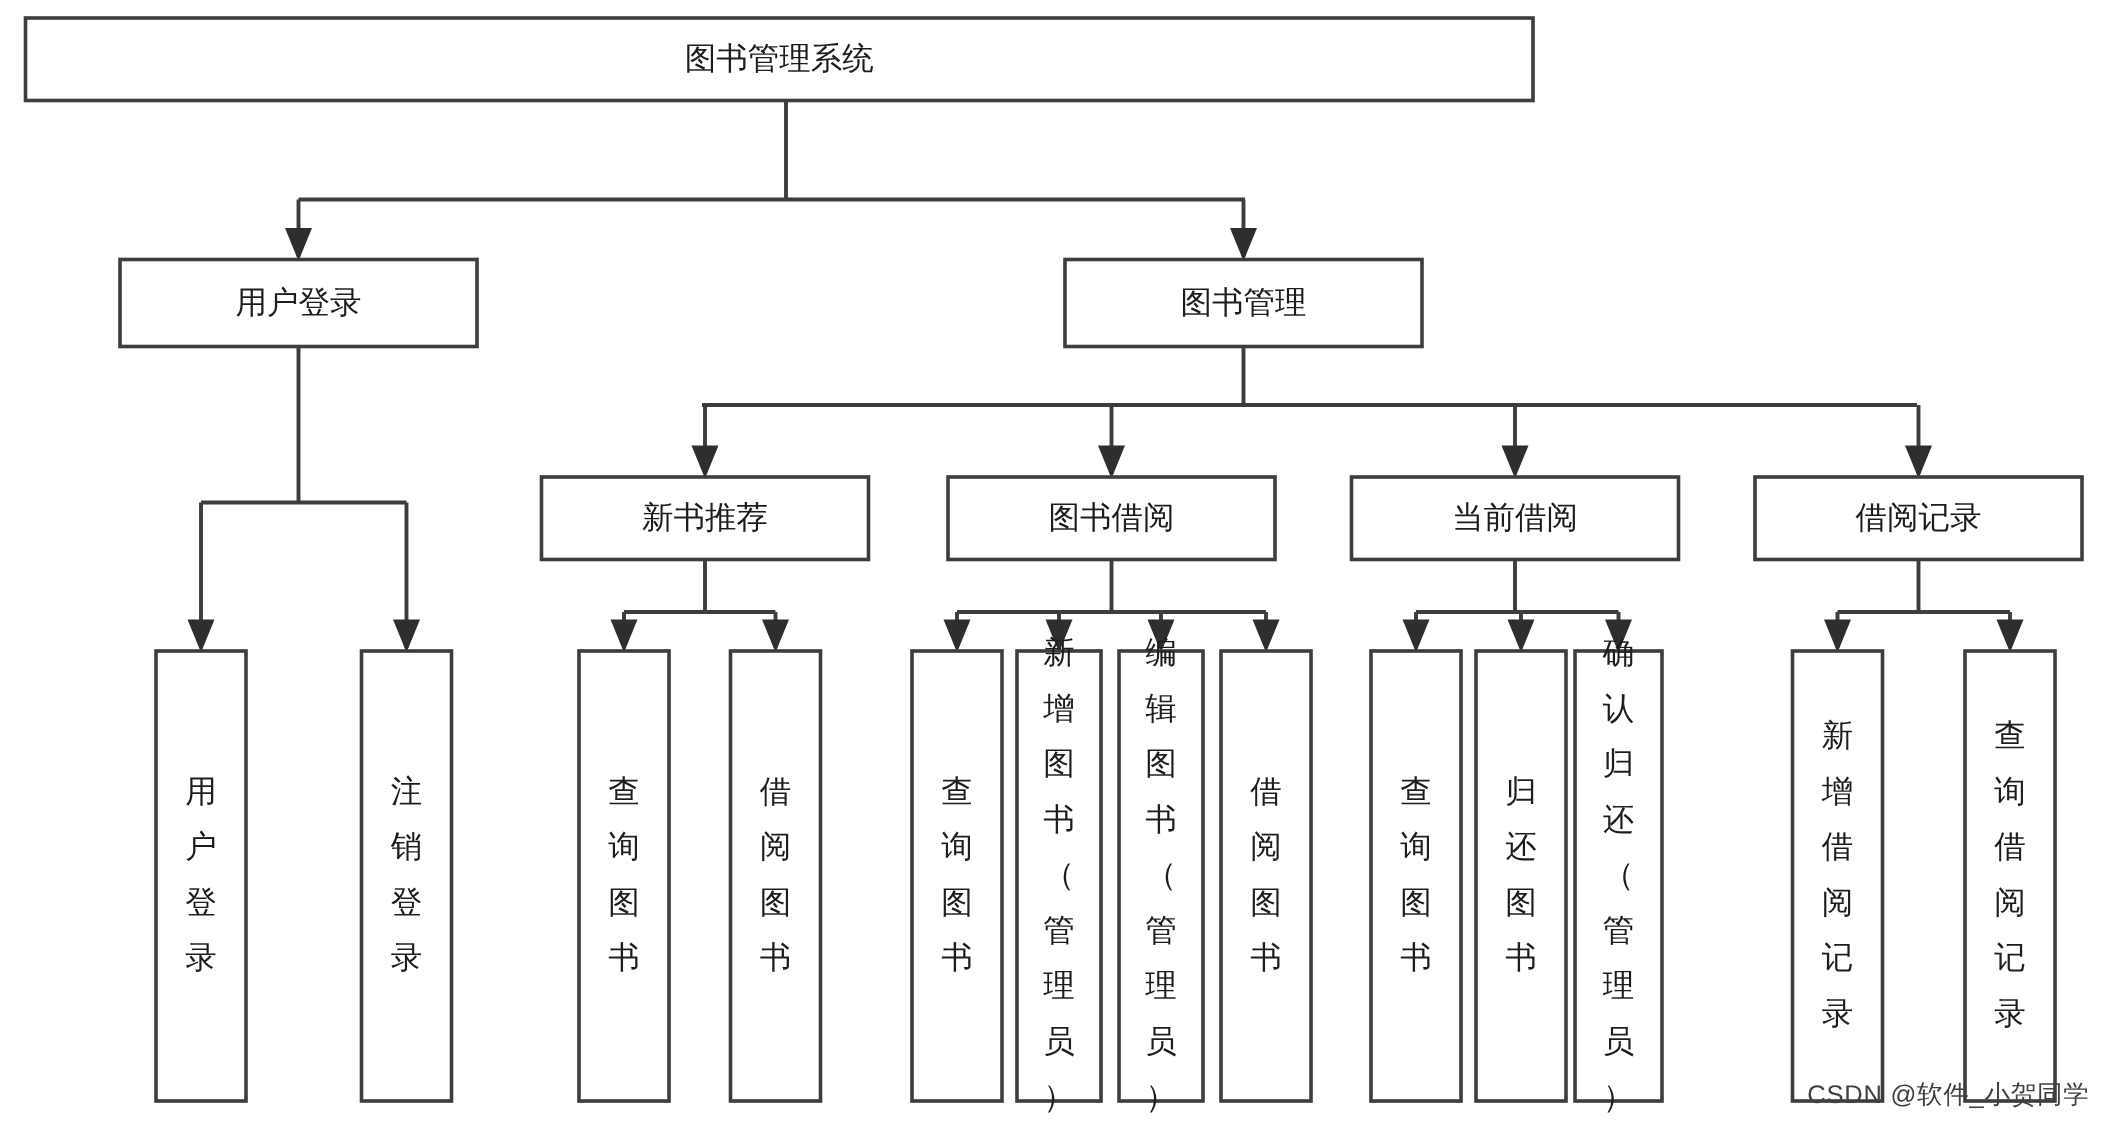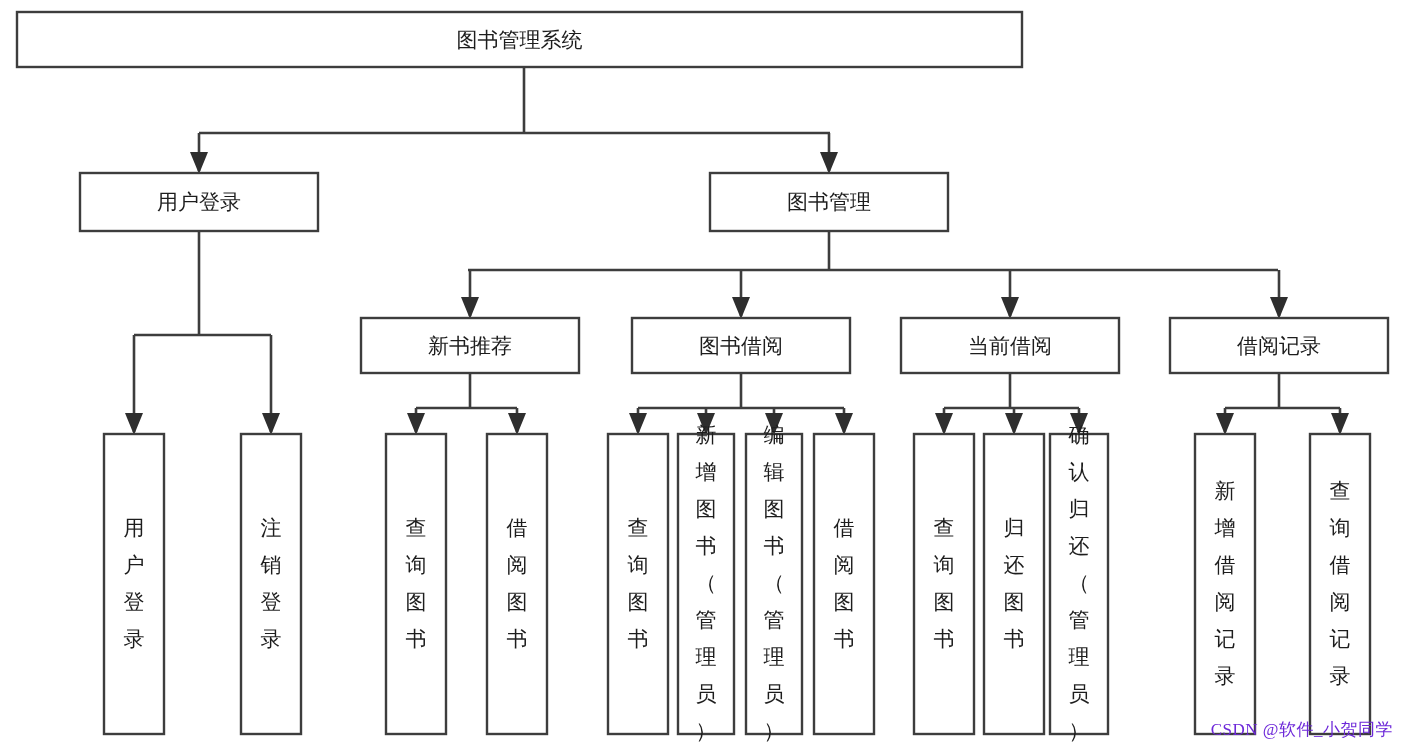--- a/index.html
+++ b/index.html
@@ -52,23 +52,23 @@
   .node-label-v-char {
     font-family: "DejaVu Sans", "Liberation Sans", sans-serif;
     font-size: 21px;
     fill: #1d1d1d;
     text-anchor: middle;
   }
   .watermark-text {
     position: absolute;
     right: 12px;
     bottom: 6px;
-    font-family: Liberation Serif, serif;
+    font-family: Liberation Sans, sans-serif;
     font-size: 17px;
-    color: #6d28d9;
+    color: #404040;
     white-space: nowrap;
     letter-spacing: 0.5px;
     user-select: none;
   }
 </style>
 </head>
 <body>
 
 <div id="diagram-root">
   <svg class="diagram-canvas" id="diagram-canvas" viewBox="0 0 1405 747" xmlns="http://www.w3.org/2000/svg">

